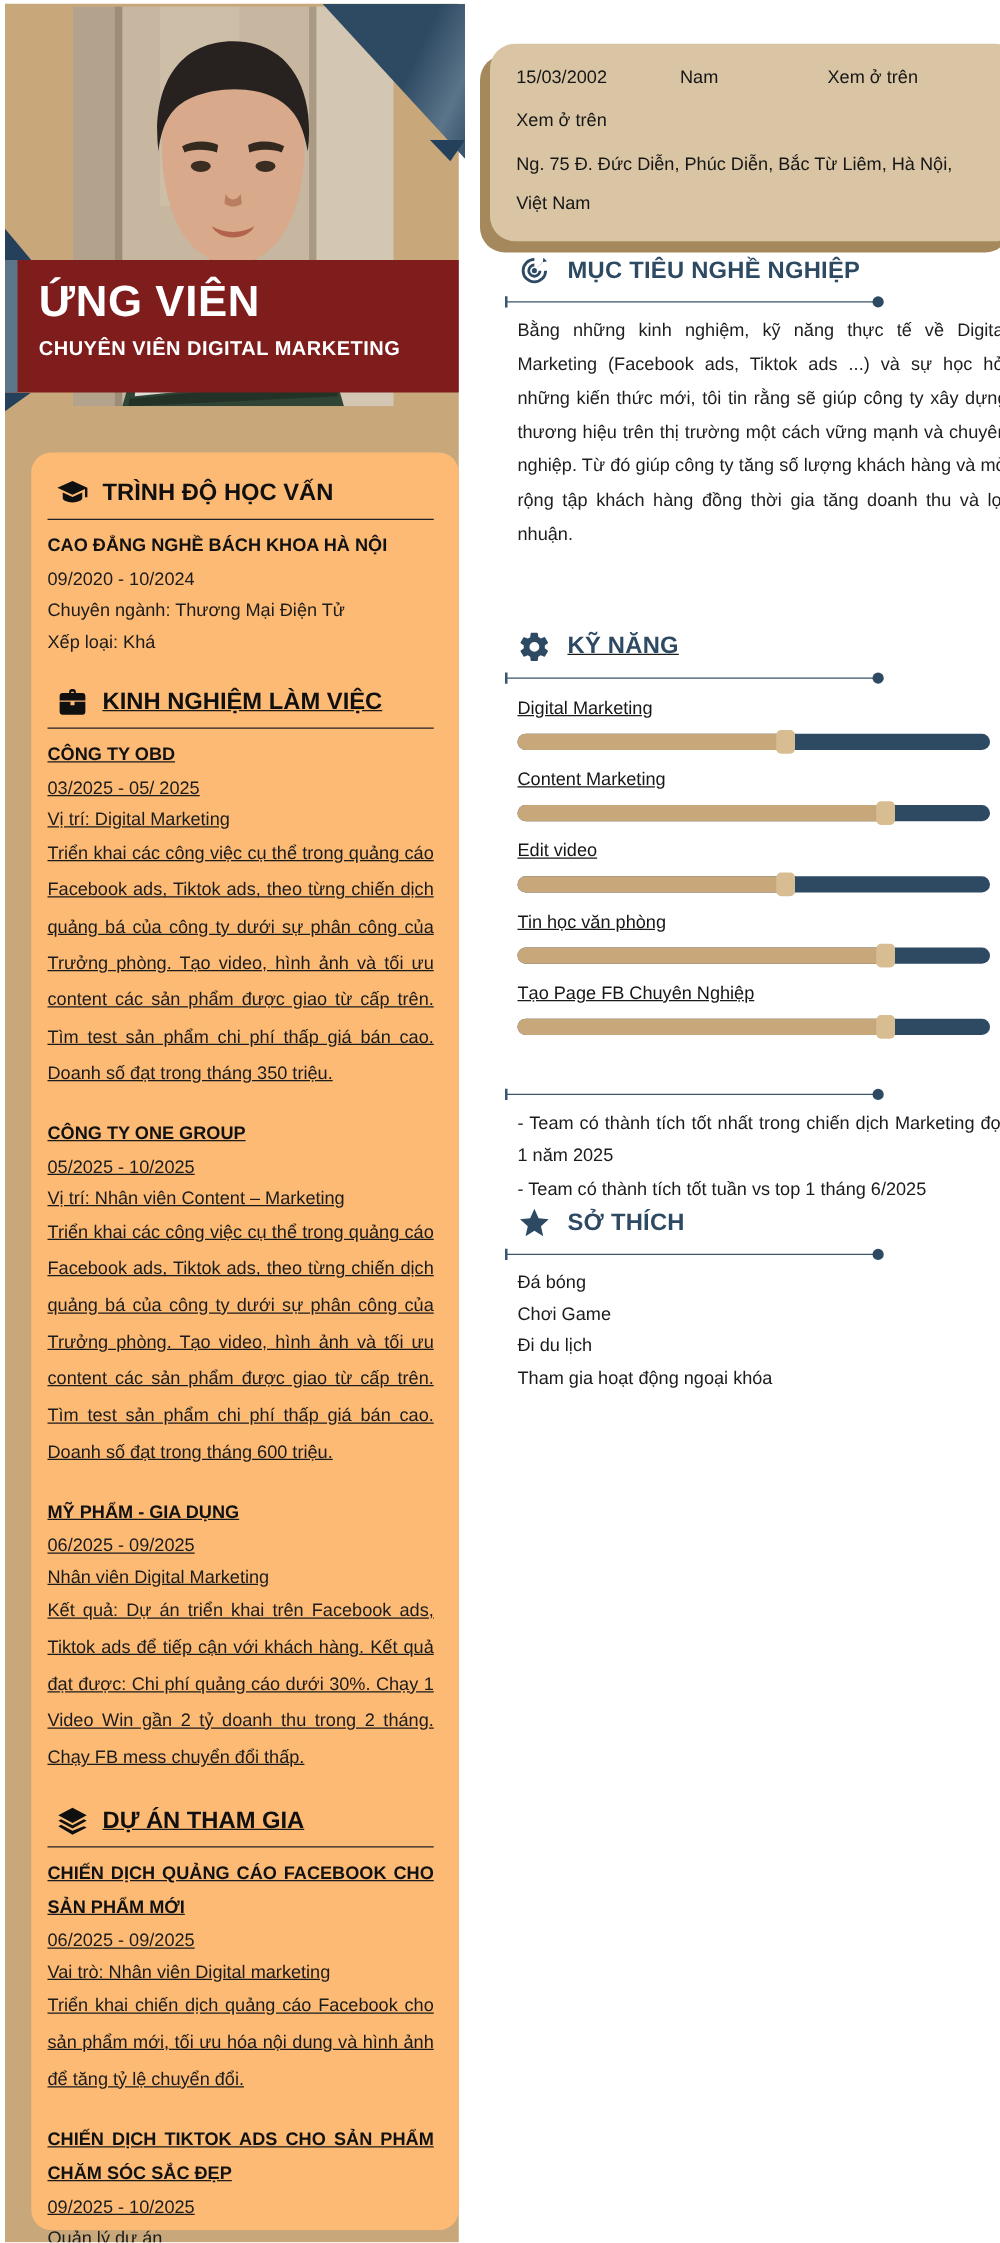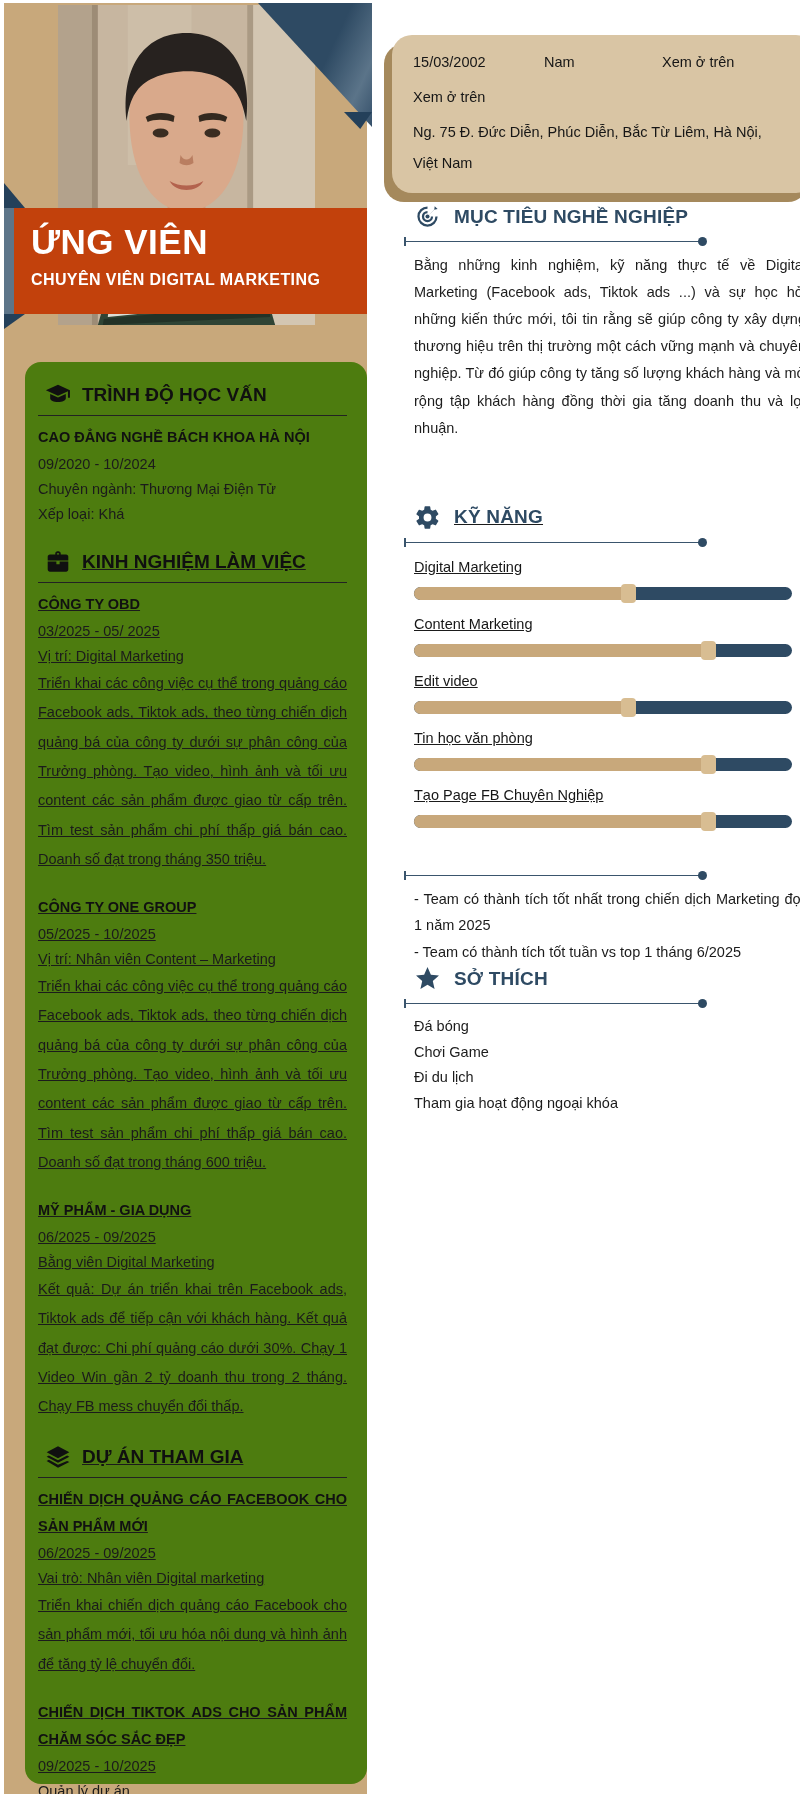--- a/index.html
+++ b/index.html
@@ -18,32 +18,32 @@
   }
   .corner-ribbon-fold{
     position:absolute;left:344px;top:112px;width:28px;height:17px;background:#24405a;
     clip-path:polygon(0 0,100% 0,58% 100%);
   }
   .ribbon-tip-top{
     position:absolute;left:4px;top:183px;width:21px;height:25px;background:#24405a;
     clip-path:polygon(0 0,100% 100%,0 100%);
   }
   .name-banner{
-    position:absolute;left:4px;top:208px;width:363px;height:106px;background:#c2410c;
+    position:absolute;left:4px;top:208px;width:363px;height:106px;background:#7f1d1d;
     box-sizing:border-box;padding:14px 10px 0 27px;color:#fff;
   }
   .name-banner .shine{position:absolute;left:0;top:0;width:10px;height:106px;background:#5d7589;}
   .candidate-name{margin:0;font-size:35px;font-weight:bold;letter-spacing:.5px;line-height:1.15;}
   .candidate-title{margin-top:9px;font-size:16px;font-weight:bold;letter-spacing:.4px;}
   .banner-fold-bottom{
     position:absolute;left:4px;top:314px;width:21px;height:15px;background:#24405a;
     clip-path:polygon(0 0,100% 0,0 100%);
   }
   .left-card{
-    position:absolute;left:25px;top:362px;width:342px;height:1422px;background:#4d7c0f;
+    position:absolute;left:25px;top:362px;width:342px;height:1422px;background:#fdba74;
     border-radius:16px;box-sizing:border-box;padding:18px 20px 20px 13px;
   }
   .l-head{display:flex;align-items:center;gap:11px;margin:2px 0 0 7px;font-size:19px;font-weight:bold;color:#101010;}
   .l-head svg{width:26px;height:26px;fill:#101010;flex:0 0 auto;}
   .l-rule{height:0;border-bottom:1.6px solid #222;margin:7px 0 4px 0;}
   .entry{margin-top:8px;}
   .entry-title{font-size:14.5px;font-weight:bold;line-height:1.9;text-align:justify;color:#111;}
   .meta{font-size:14.5px;line-height:1.74;}
   .para{font-size:14.5px;line-height:2.02;text-align:justify;}
   .l-section{margin-top:22px;text-decoration:underline;}
@@ -153,21 +153,21 @@
       <div class="entry" style="margin-top:20px;">
         <div class="entry-title">CÔNG TY ONE GROUP</div>
         <div class="meta">05/2025 - 10/2025</div>
         <div class="meta">Vị trí: Nhân viên Content – Marketing</div>
         <div class="para">Triển khai các công việc cụ thể trong quảng cáo Facebook ads, Tiktok ads, theo từng chiến dịch quảng bá của công ty dưới sự phân công của Trưởng phòng. Tạo video, hình ảnh và tối ưu content các sản phẩm được giao từ cấp trên. Tìm test sản phẩm chi phí thấp giá bán cao. Doanh số đạt trong tháng 600 triệu.</div>
       </div>
 
       <div class="entry" style="margin-top:20px;">
         <div class="entry-title">MỸ PHẨM - GIA DỤNG</div>
         <div class="meta">06/2025 - 09/2025</div>
-        <div class="meta">Bằng viên Digital Marketing</div>
+        <div class="meta">Nhân viên Digital Marketing</div>
         <div class="para">Kết quả: Dự án triển khai trên Facebook ads, Tiktok ads để tiếp cận với khách hàng. Kết quả đạt được: Chi phí quảng cáo dưới 30%. Chạy 1 Video Win gần 2 tỷ doanh thu trong 2 tháng. Chạy FB mess chuyển đổi thấp.</div>
       </div>
     </div>
 
     <div class="l-section">
       <div class="l-head">
         <svg viewBox="0 0 24 24">
             <path d="M12 2 1.5 7.6 12 13.2 22.5 7.6 12 2zm0 13L3.6 10.5 1.5 11.7 12 17.3l10.5-5.6-2.1-1.2L12 15zm0 4.1-8.4-4.5-2.1 1.1L12 21.9l10.5-5.2-2.1-1.1L12 19.1z"></path>
           </svg>
         <span>DỰ ÁN THAM GIA</span>

